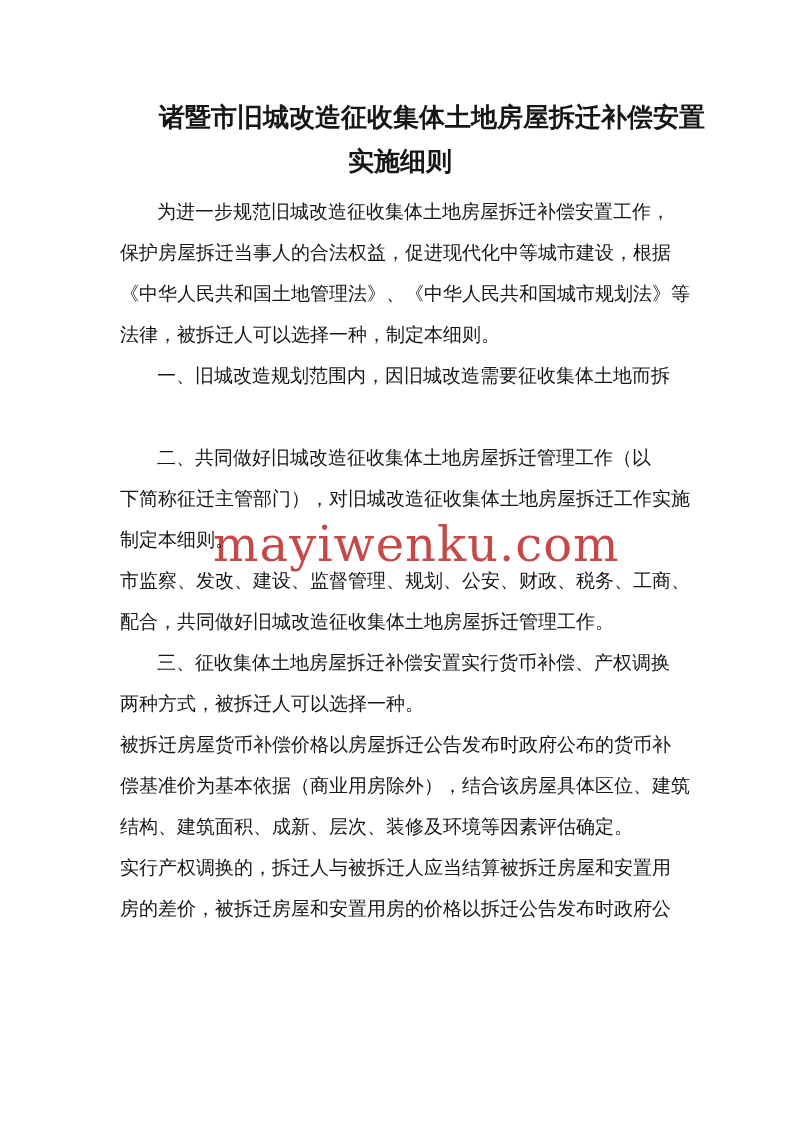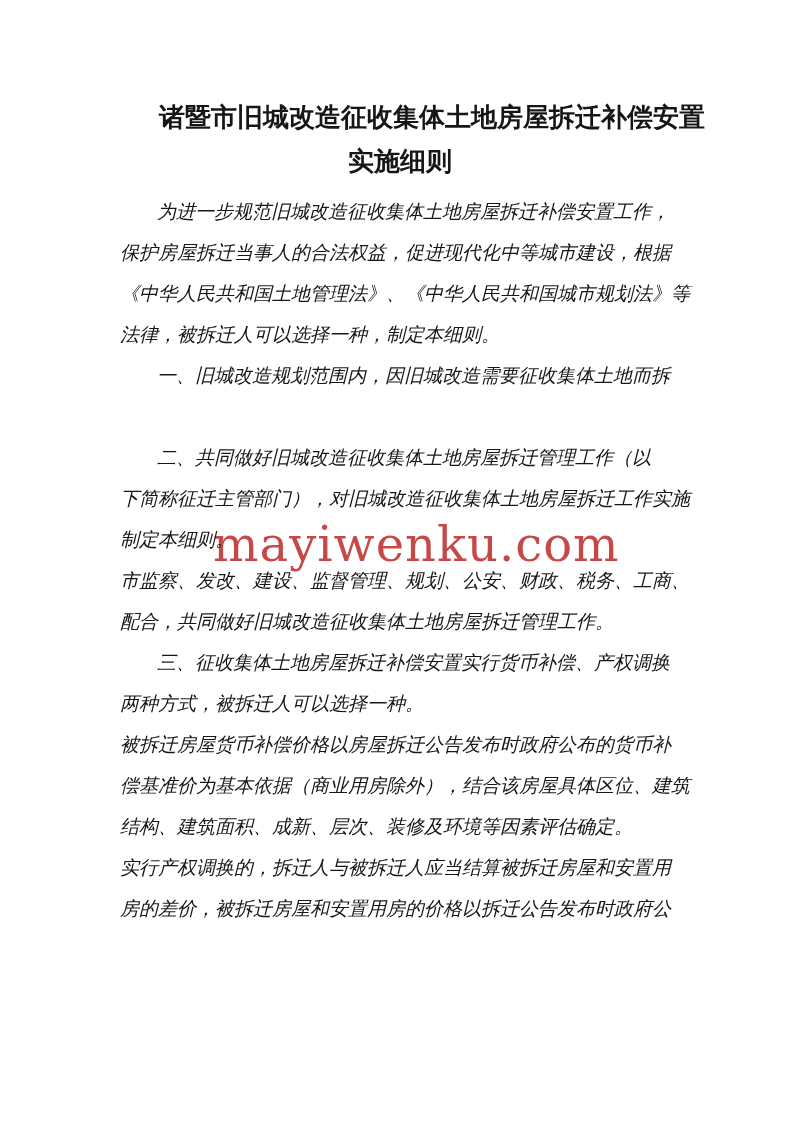--- a/index.html
+++ b/index.html
@@ -47,21 +47,20 @@
     z-index: 1;
     margin: 7px 100px 0 120px;
     width: 584px;
     font-size: 19px;
     line-height: 41px;
   }
   .line {
     height: 41px;
     white-space: nowrap;
     letter-spacing: 0px;
-    font-style: italic;
   }
   .line.indent {
     text-indent: 37px;
   }
   .line.spacer {
     height: 41px;
   }
 </style>
 </head>
 <body>

